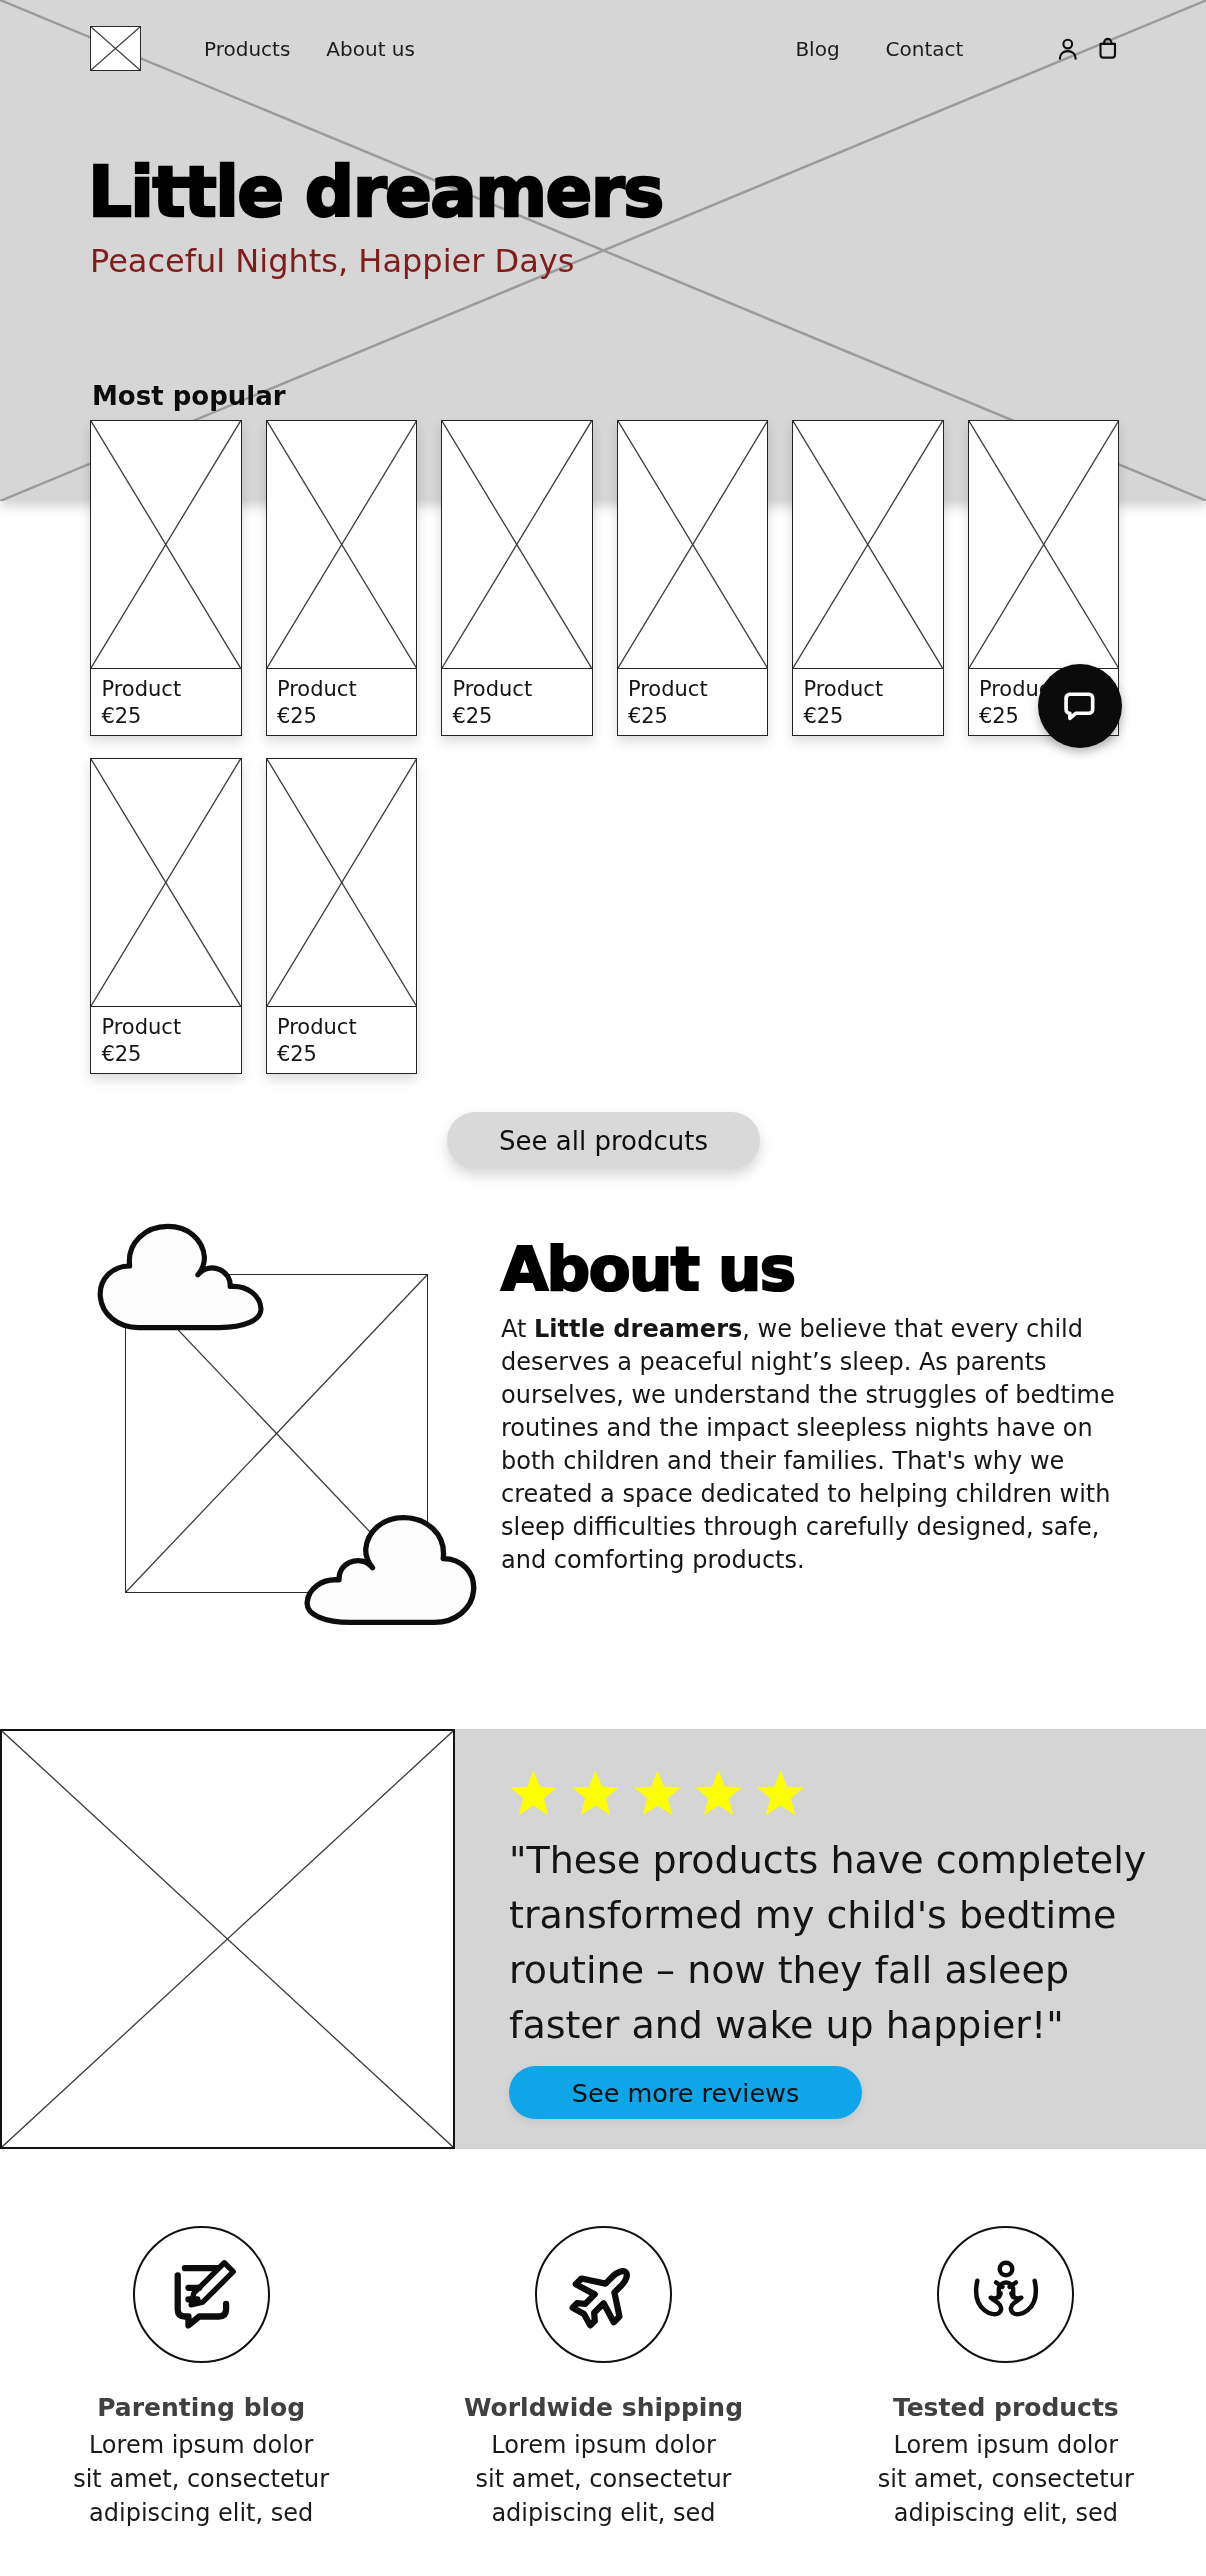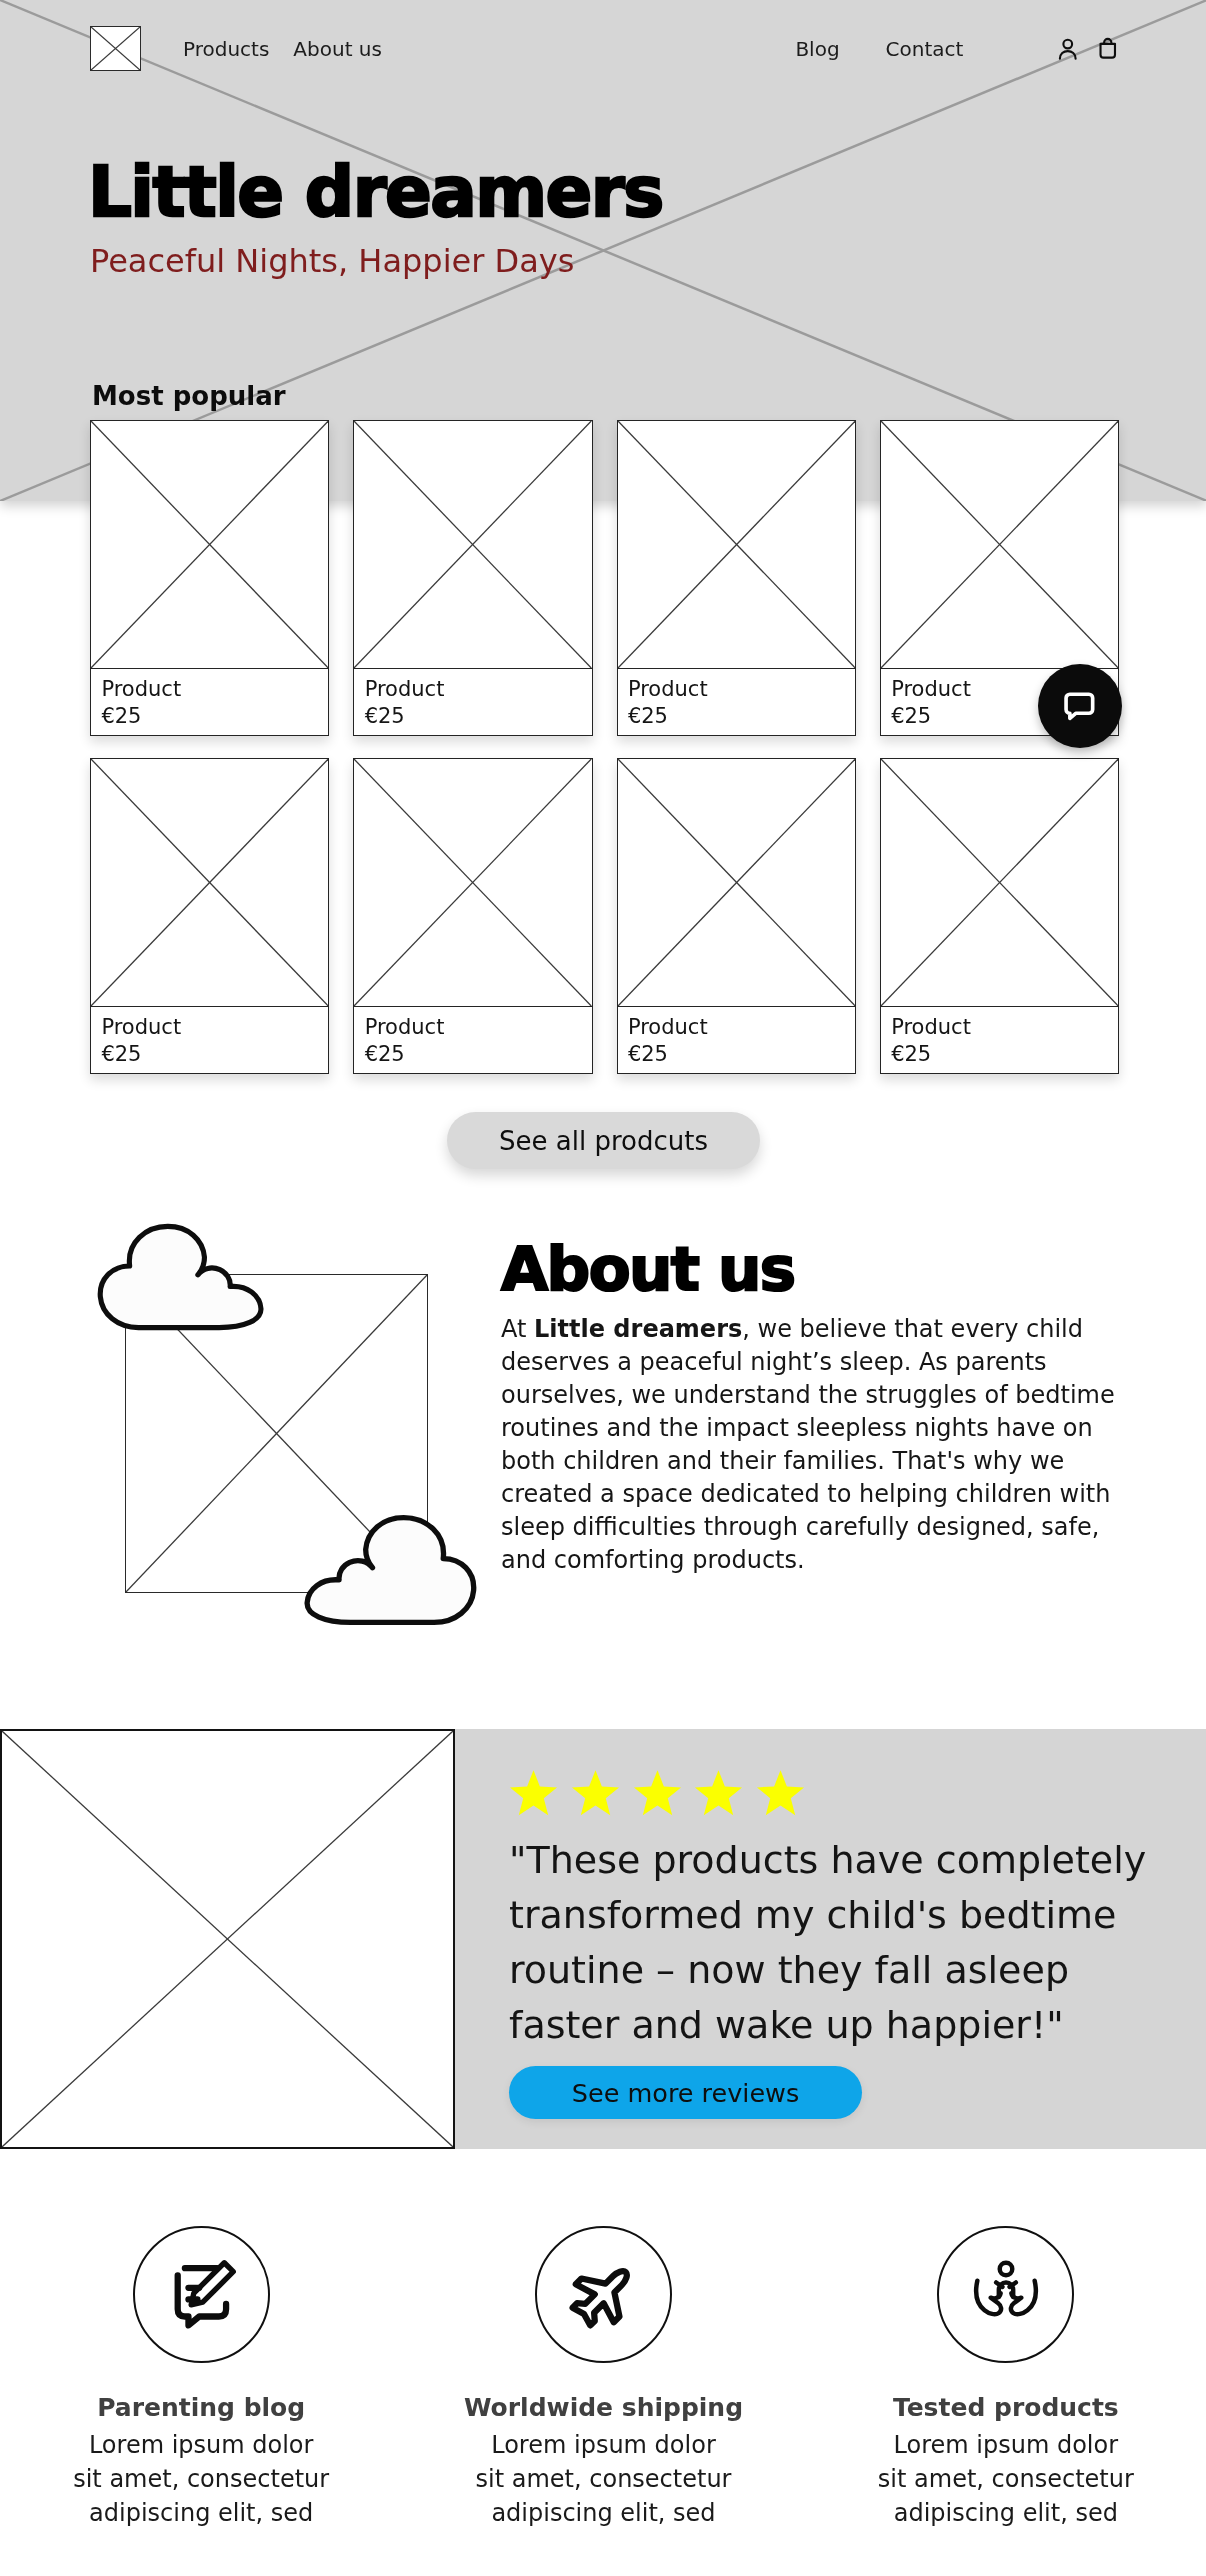--- a/index.html
+++ b/index.html
@@ -26,37 +26,37 @@
     display: flex; align-items: center;
     padding: 26px 87px 0 90px;
   }
   .logo-box {
     width: 51px; height: 45px; background: #fff;
     border: 1.2px solid #2b2b2b; position: relative; flex: 0 0 auto;
     cursor: pointer;
   }
   .ph-x { position: absolute; inset: 0; width: 100%; height: 100%; }
   .ph-x line { stroke: #3a3a3a; stroke-width: 1.3; vector-effect: non-scaling-stroke; }
-  .nav-left { display: flex; gap: 24px; margin-left: 42px; }
+  .nav-left { display: flex; gap: 36px; margin-left: 63px; }
   .nav-right { display: flex; gap: 46px; margin-left: auto; align-items: center; }
   .nav-item { font-size: 20px; color: #1c1c1c; cursor: pointer; white-space: nowrap; }
   .icon-btns { display: flex; gap: 13.6px; margin-left: 46px; align-items: center; }
   .hdr-icon { width: 25.5px; height: 25.5px; display: block; cursor: pointer; }
   .hdr-icon * { fill: none; stroke: #0e0e0e; stroke-width: 2; stroke-linecap: round; stroke-linejoin: round; }
   .hero-title {
     position: absolute; left: 88px; top: 156px;
     font-size: 69px; font-weight: bold; letter-spacing: -1.6px;
     -webkit-text-stroke: 2.4px #000; line-height: 1.05; color:#000;
   }
   .hero-tagline { position: absolute; left: 90px; top: 242px; font-size: 32px; color: #7f1d1d; }
   .most-popular { position: absolute; left: 92px; top: 381px; font-size: 26px; font-weight: bold; color: #0c0c0c; }
   
   .products-wrap { position: relative; margin-top: -81px; padding: 0 88px 0 90px; z-index: 2; }
   .grid {
-    display: grid; grid-template-columns: repeat(4, 1fr);
+    display: grid; grid-template-columns: repeat(6, 1fr);
     column-gap: 24px; row-gap: 22.3px;
   }
   .card { background: #fff; box-shadow: 0 5.6px 11.2px rgba(0,0,0,.14); cursor: pointer; }
   .card-img { position: relative; height: 249px; border: 1.2px solid #242424; background: #fff; }
   .card-label { border: 1.2px solid #242424; border-top: none; height: 67px; padding: 7.2px 10.4px; }
   .card-name { font-size: 21px; line-height: 27px; color: #151515; }
   .card-price { font-size: 21px; line-height: 26px; color: #151515; }
   .chat-fab {
     position: absolute; right: 85px; top: 244px;
     width: 84px; height: 84px; border-radius: 50%;

